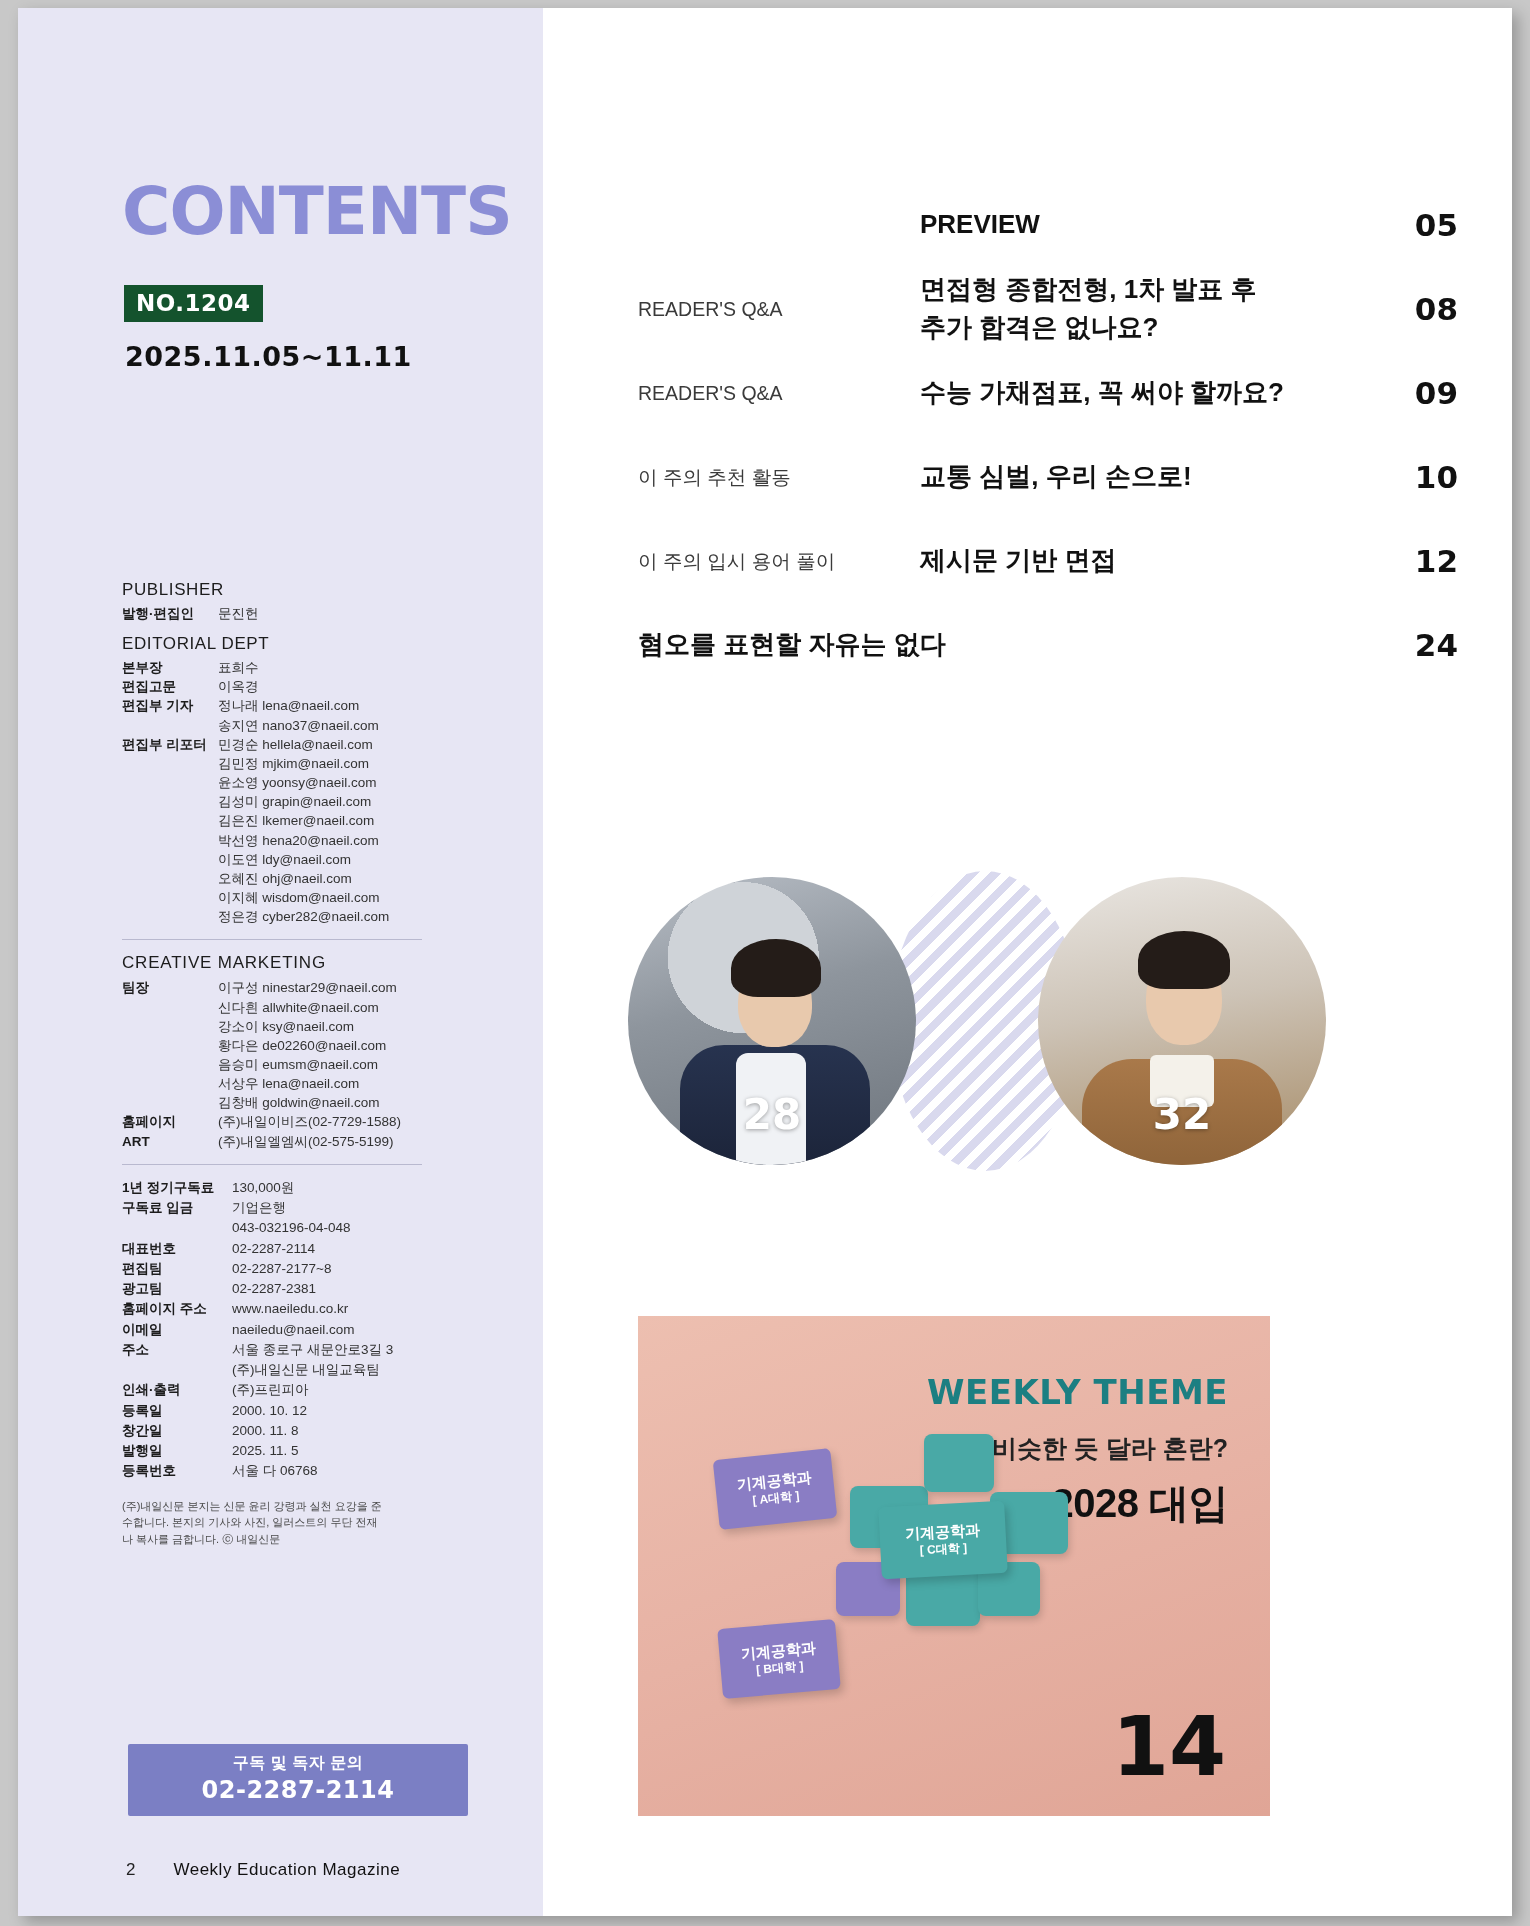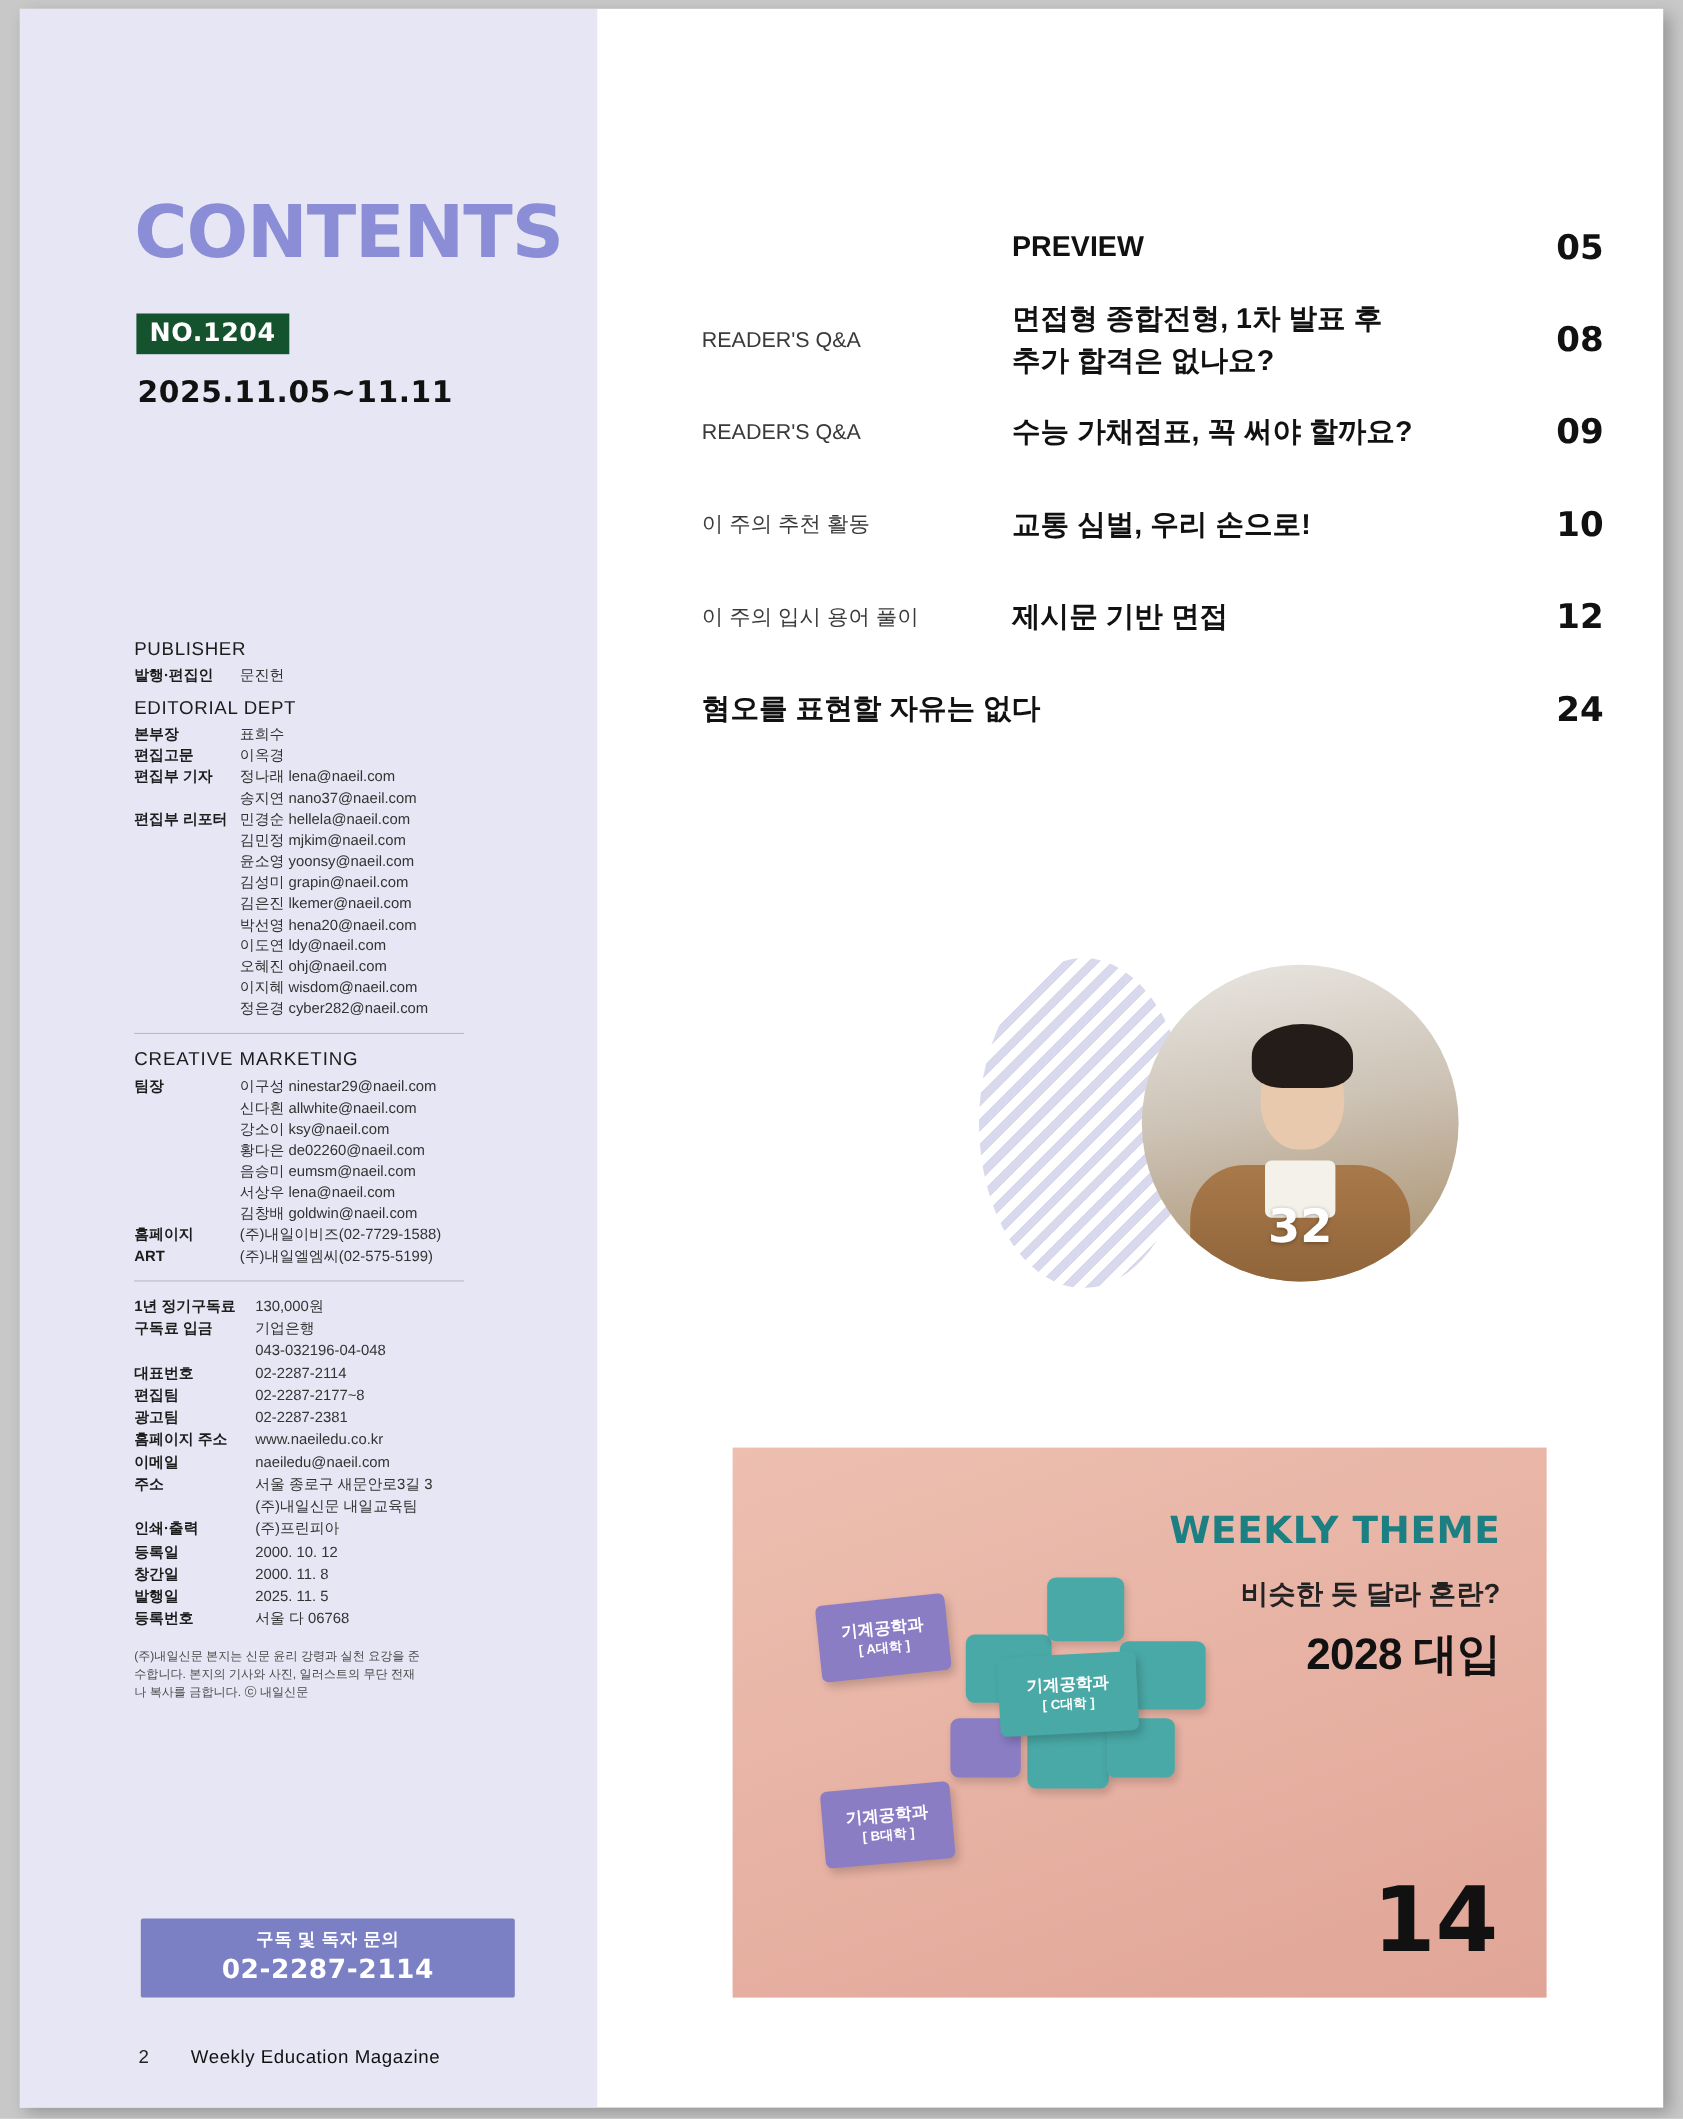--- a/index.html
+++ b/index.html
@@ -253,23 +253,23 @@
     font-weight: bold;
     color: #ffffff;
     z-index: 5;
     font-family: "DejaVu Sans", sans-serif;
     text-shadow: 0 1px 4px rgba(0,0,0,0.35);
   }
 
   
   .theme {
     position: absolute;
-    left: 648px;
+    left: 620px;
     top: 1308px;
-    width: 740px;
+    width: 632px;
     height: 500px;
     background: linear-gradient(160deg,#edbfb0 0%, #e7b2a4 50%, #e0a596 100%);
     overflow: hidden;
   }
   .theme-label {
     position: absolute;
     right: 42px;
     top: 56px;
     text-align: right;
     font-size: 34px;
@@ -568,20 +568,27 @@
       <div class="toc-row">
         <div class="toc-tit">혐오를 표현할 자유는 없다</div>
         <div class="toc-pg">24</div>
       </div>
     </div>
   </div>
 
   <div class="circles">
     <div class="stripe-box"></div>
 
+    <div class="circ left">
+      <div class="ph-body" style="left:52px; top:168px; width:190px; height:130px; background:linear-gradient(180deg,#27334f 0%,#1b2338 100%);"></div>
+      <div class="ph-body" style="left:108px; top:176px; width:70px; height:120px; background:#f0f2f5; border-radius:12px;"></div>
+      <div class="ph-head" style="left:110px; top:82px; width:74px; height:88px;"></div>
+      <div class="ph-hair" style="left:103px; top:62px; width:90px; height:58px;"></div>
+      <div class="circ-num">28</div>
+    </div>
 
     <div class="circ right">
       <div class="ph-body" style="left:44px; top:182px; width:200px; height:120px; background:linear-gradient(180deg,#a9794a 0%,#8c6238 100%); border-radius:50px 50px 0 0;"></div>
       <div class="ph-body" style="left:112px; top:178px; width:64px; height:52px; background:#f4f1ea; border-radius:6px;"></div>
       <div class="ph-head" style="left:108px; top:74px; width:76px; height:94px;"></div>
       <div class="ph-hair" style="left:100px; top:54px; width:92px; height:58px;"></div>
       <div class="circ-num">32</div>
     </div>
   </div>
 

